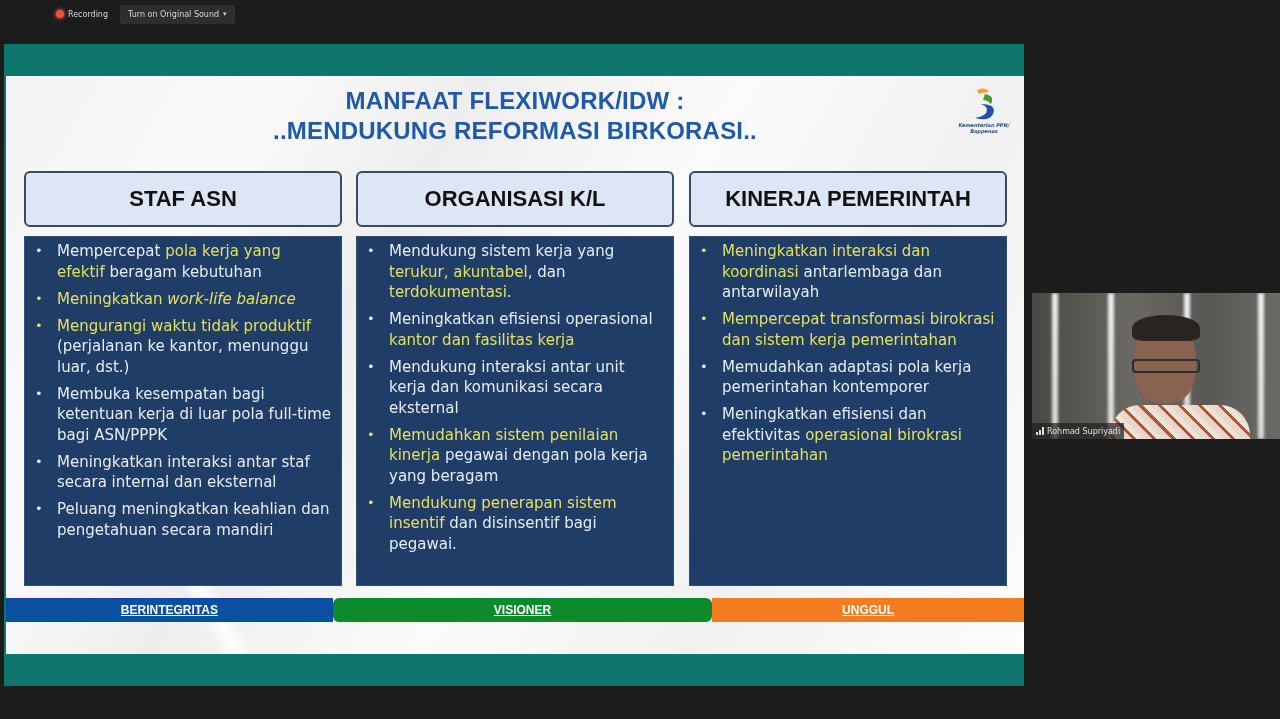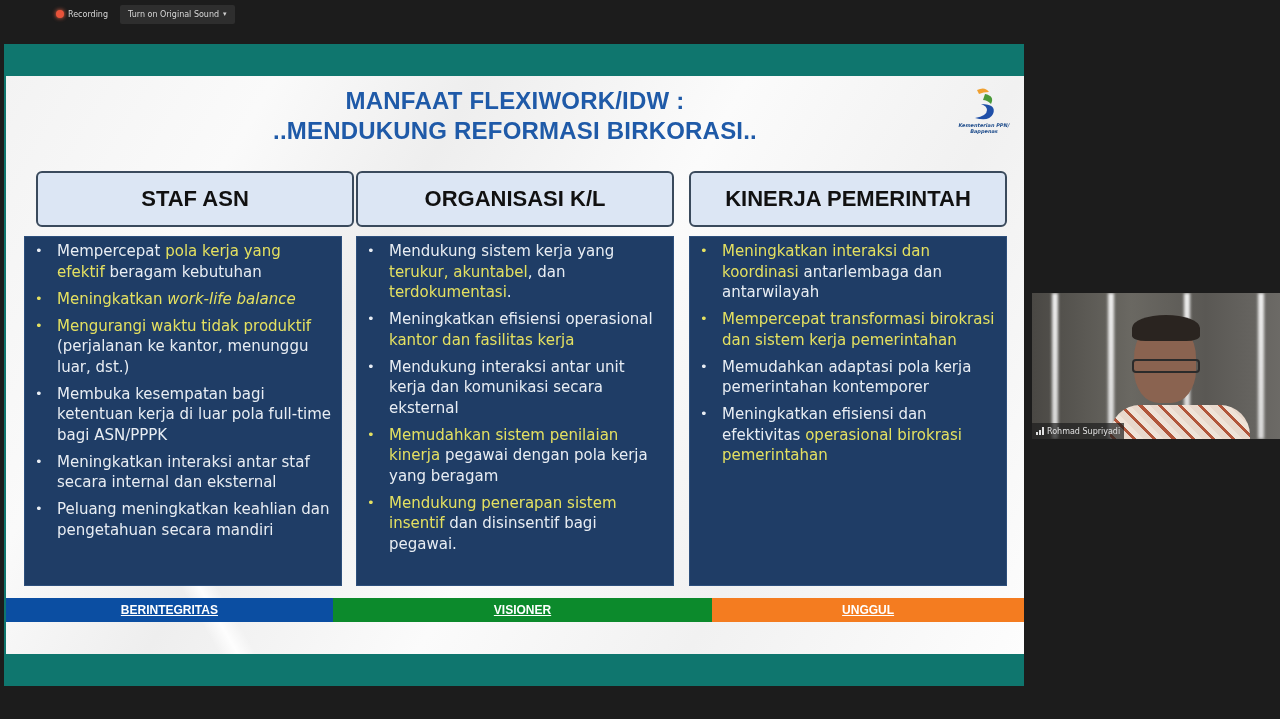--- a/index.html
+++ b/index.html
@@ -99,21 +99,21 @@
           <path d="M10 4 Q18 0 22 6 Q16 6 12 8 Z" fill="#f0a030"></path>
           <path d="M18 8 Q28 10 24 18 Q20 14 16 14 Z" fill="#4a9a3a"></path>
           <path d="M14 18 Q30 18 26 28 Q22 36 8 32 Q20 30 20 24 Q20 20 14 18 Z" fill="#1f4fa8"></path>
         </svg>
         <div class="logo-text">
           <div>Kementerian PPN/</div>
           <div>Bappenas</div>
         </div>
       </div>
 
-      <div class="col-header" style="left:30px">STAF ASN</div>
+      <div class="col-header" style="left:18px">STAF ASN</div>
       <div class="col-header" style="left:350px">ORGANISASI K/L</div>
       <div class="col-header" style="left:683px">KINERJA PEMERINTAH</div>
 
       <div class="panel" style="left:18px">
           <ul>
             <li><span class="bullet">•</span><span>Mempercepat </span><span class="hl">pola kerja yang efektif</span><span> beragam kebutuhan</span></li>
             <li><span class="bullet hl">•</span><span class="hl">Meningkatkan </span><span class="hl it">work-life balance</span></li>
             <li><span class="bullet hl">•</span><span class="hl">Mengurangi waktu tidak produktif</span><span> (perjalanan ke kantor, menunggu luar, dst.)</span></li>
             <li><span class="bullet">•</span><span>Membuka kesempatan bagi ketentuan kerja di luar pola full-time bagi ASN/PPPK</span></li>
             <li><span class="bullet">•</span><span>Meningkatkan interaksi antar staf secara internal dan eksternal</span></li>
@@ -134,21 +134,21 @@
             <li><span class="bullet hl">•</span><span class="hl">Meningkatkan interaksi dan koordinasi</span><span> antarlembaga dan antarwilayah</span></li>
             <li><span class="bullet hl">•</span><span class="hl">Mempercepat transformasi birokrasi dan sistem kerja pemerintahan</span></li>
             <li><span class="bullet">•</span><span>Memudahkan adaptasi pola kerja pemerintahan kontemporer</span></li>
             <li><span class="bullet">•</span><span>Meningkatkan efisiensi dan efektivitas </span><span class="hl">operasional birokrasi pemerintahan</span></li>
           </ul>
         </div>
     </div>
 
     <div class="footer">
       <div class="fseg" style="background: rgb(11, 78, 162); width: 348px;">BERINTEGRITAS</div>
-      <div class="fseg" style="background: rgb(12, 138, 44); width: 404px;">VISIONER</div>
+      <div class="fseg" style="background: rgb(12, 138, 44); width: 404px; border-radius: 6px;">VISIONER</div>
       <div class="fseg" style="background: rgb(244, 124, 32); width: 332px;">UNGGUL</div>
     </div>
   </div>
 
   <div class="video">
     <div class="vbg"></div>
     <div class="stripe" style="left:20px"></div>
     <div class="stripe" style="left:76px"></div>
     <div class="stripe" style="left:152px"></div>
     <div class="stripe" style="left:226px"></div>

